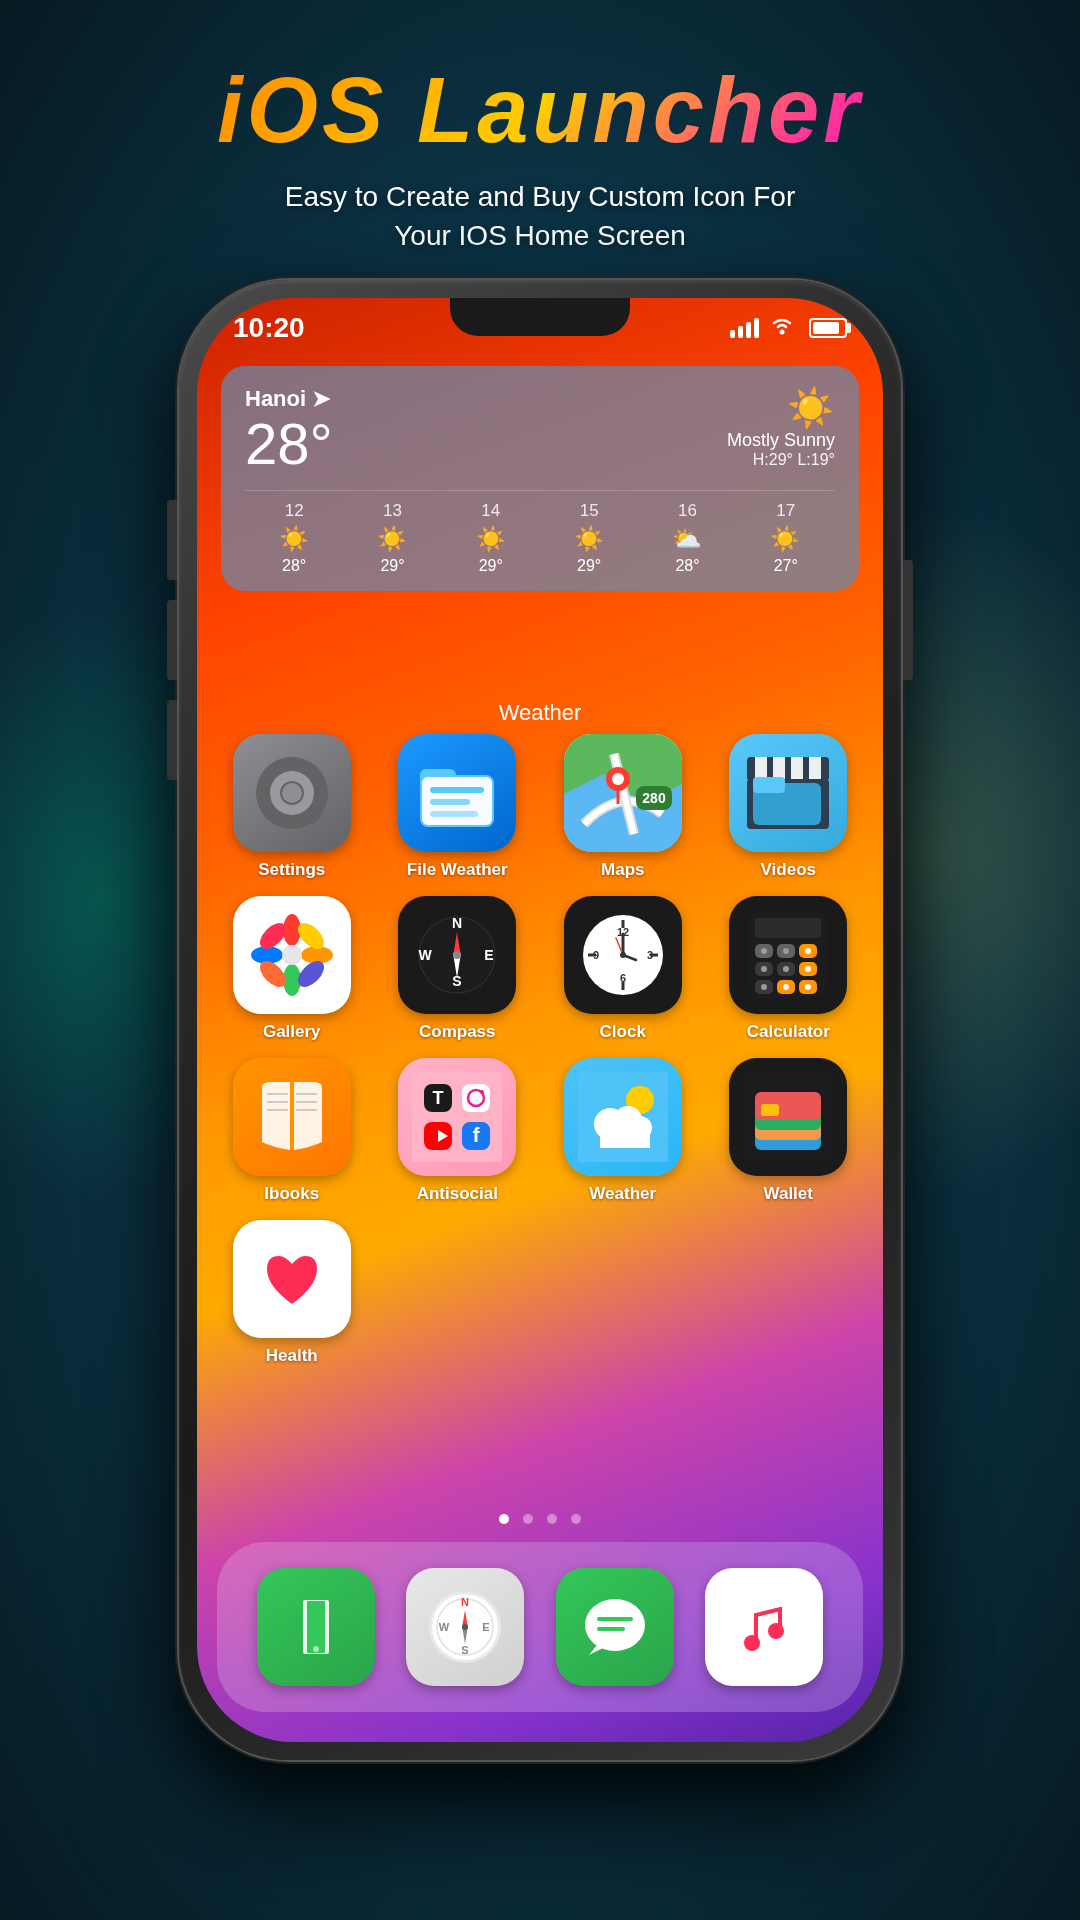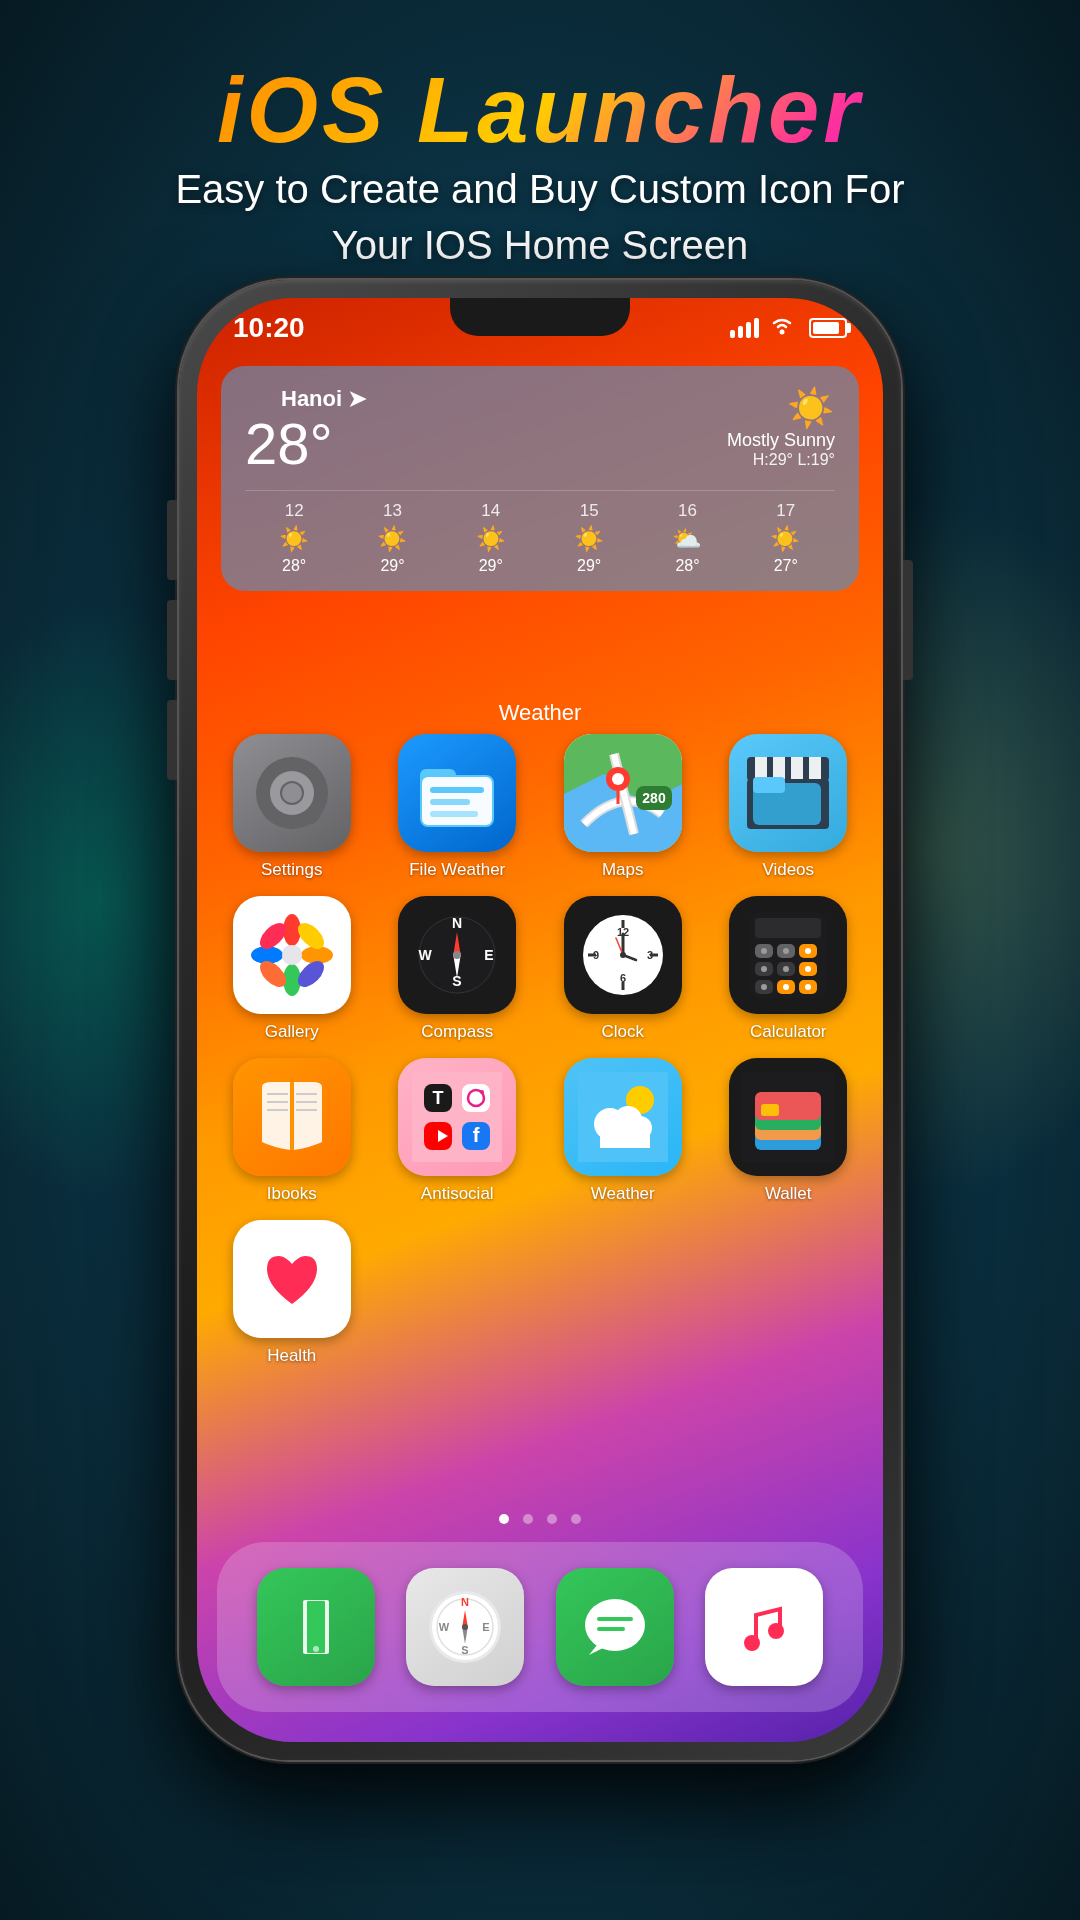--- a/index.html
+++ b/index.html
@@ -45,23 +45,24 @@
       -webkit-background-clip: text;
       -webkit-text-fill-color: transparent;
       background-clip: text;
       letter-spacing: 4px;
       line-height: 1.1;
       text-shadow: none;
       font-style: italic;
     }
     .title-sub {
       color: white;
-      font-size: 40px;
+      font-size: 28px;
       font-weight: 500;
       line-height: 1.4;
+      margin-top: 16px;
       text-shadow: 0 2px 8px rgba(0,0,0,0.5);
     }
 
     
     .phone-frame {
       position: absolute;
       left: 50%;
       transform: translateX(-50%);
       top: 280px;
       width: 722px;
@@ -206,21 +207,20 @@
     }
     .weather-top {
       display: flex;
       justify-content: space-between;
       align-items: flex-start;
     }
     .weather-left .city {
       color: white;
       font-size: 22px;
       font-weight: 600;
-      margin-left: 36px;
     }
     .weather-left .temp {
       color: white;
       font-size: 58px;
       font-weight: 200;
       line-height: 1.1;
     }
     .weather-right {
       text-align: right;
     }
@@ -298,21 +298,21 @@
       display: flex;
       align-items: center;
       justify-content: center;
       position: relative;
       overflow: hidden;
       box-shadow: 0 4px 12px rgba(0,0,0,0.3);
     }
     .app-label {
       color: white;
       font-size: 17px;
-      font-weight: 400;
+      font-weight: 700;
       text-align: right;
       text-shadow: 0 1px 3px rgba(0,0,0,0.5);
     }
 
     
     .icon-settings {
       background: linear-gradient(145deg, #8e8e93, #636366);
     }
     .icon-bluetooth {
       background: linear-gradient(145deg, #007aff, #0055ff);

